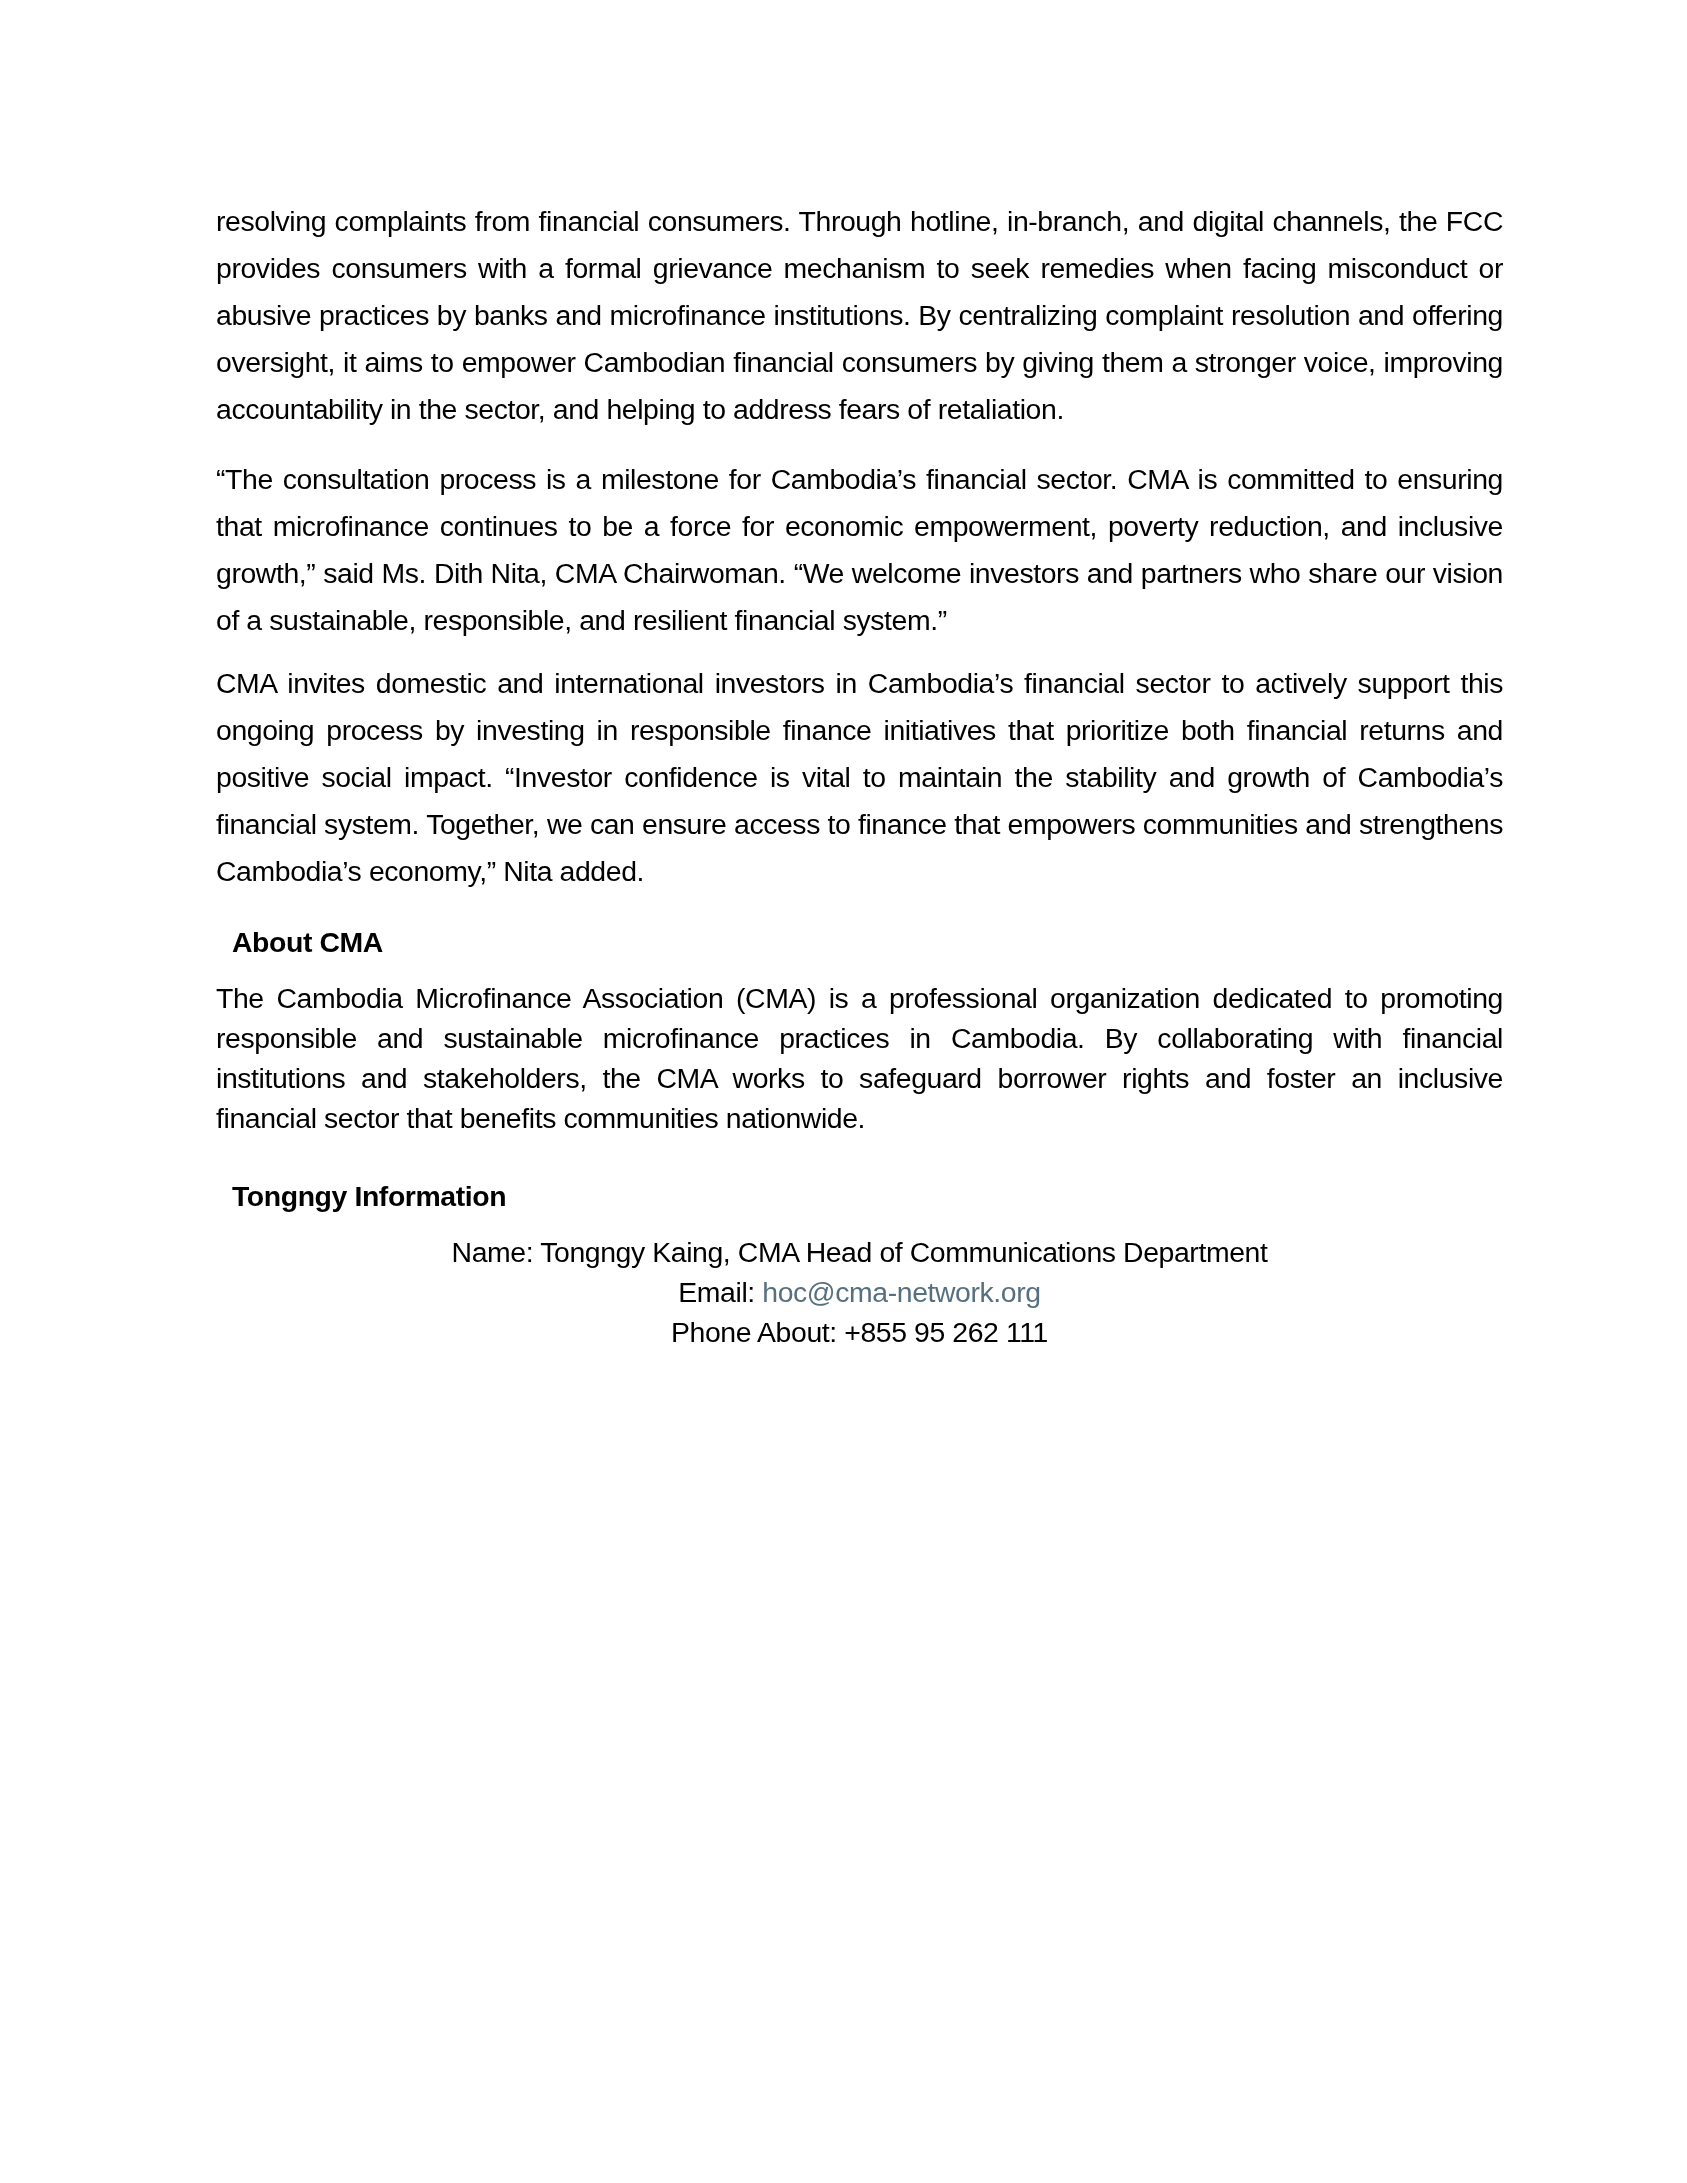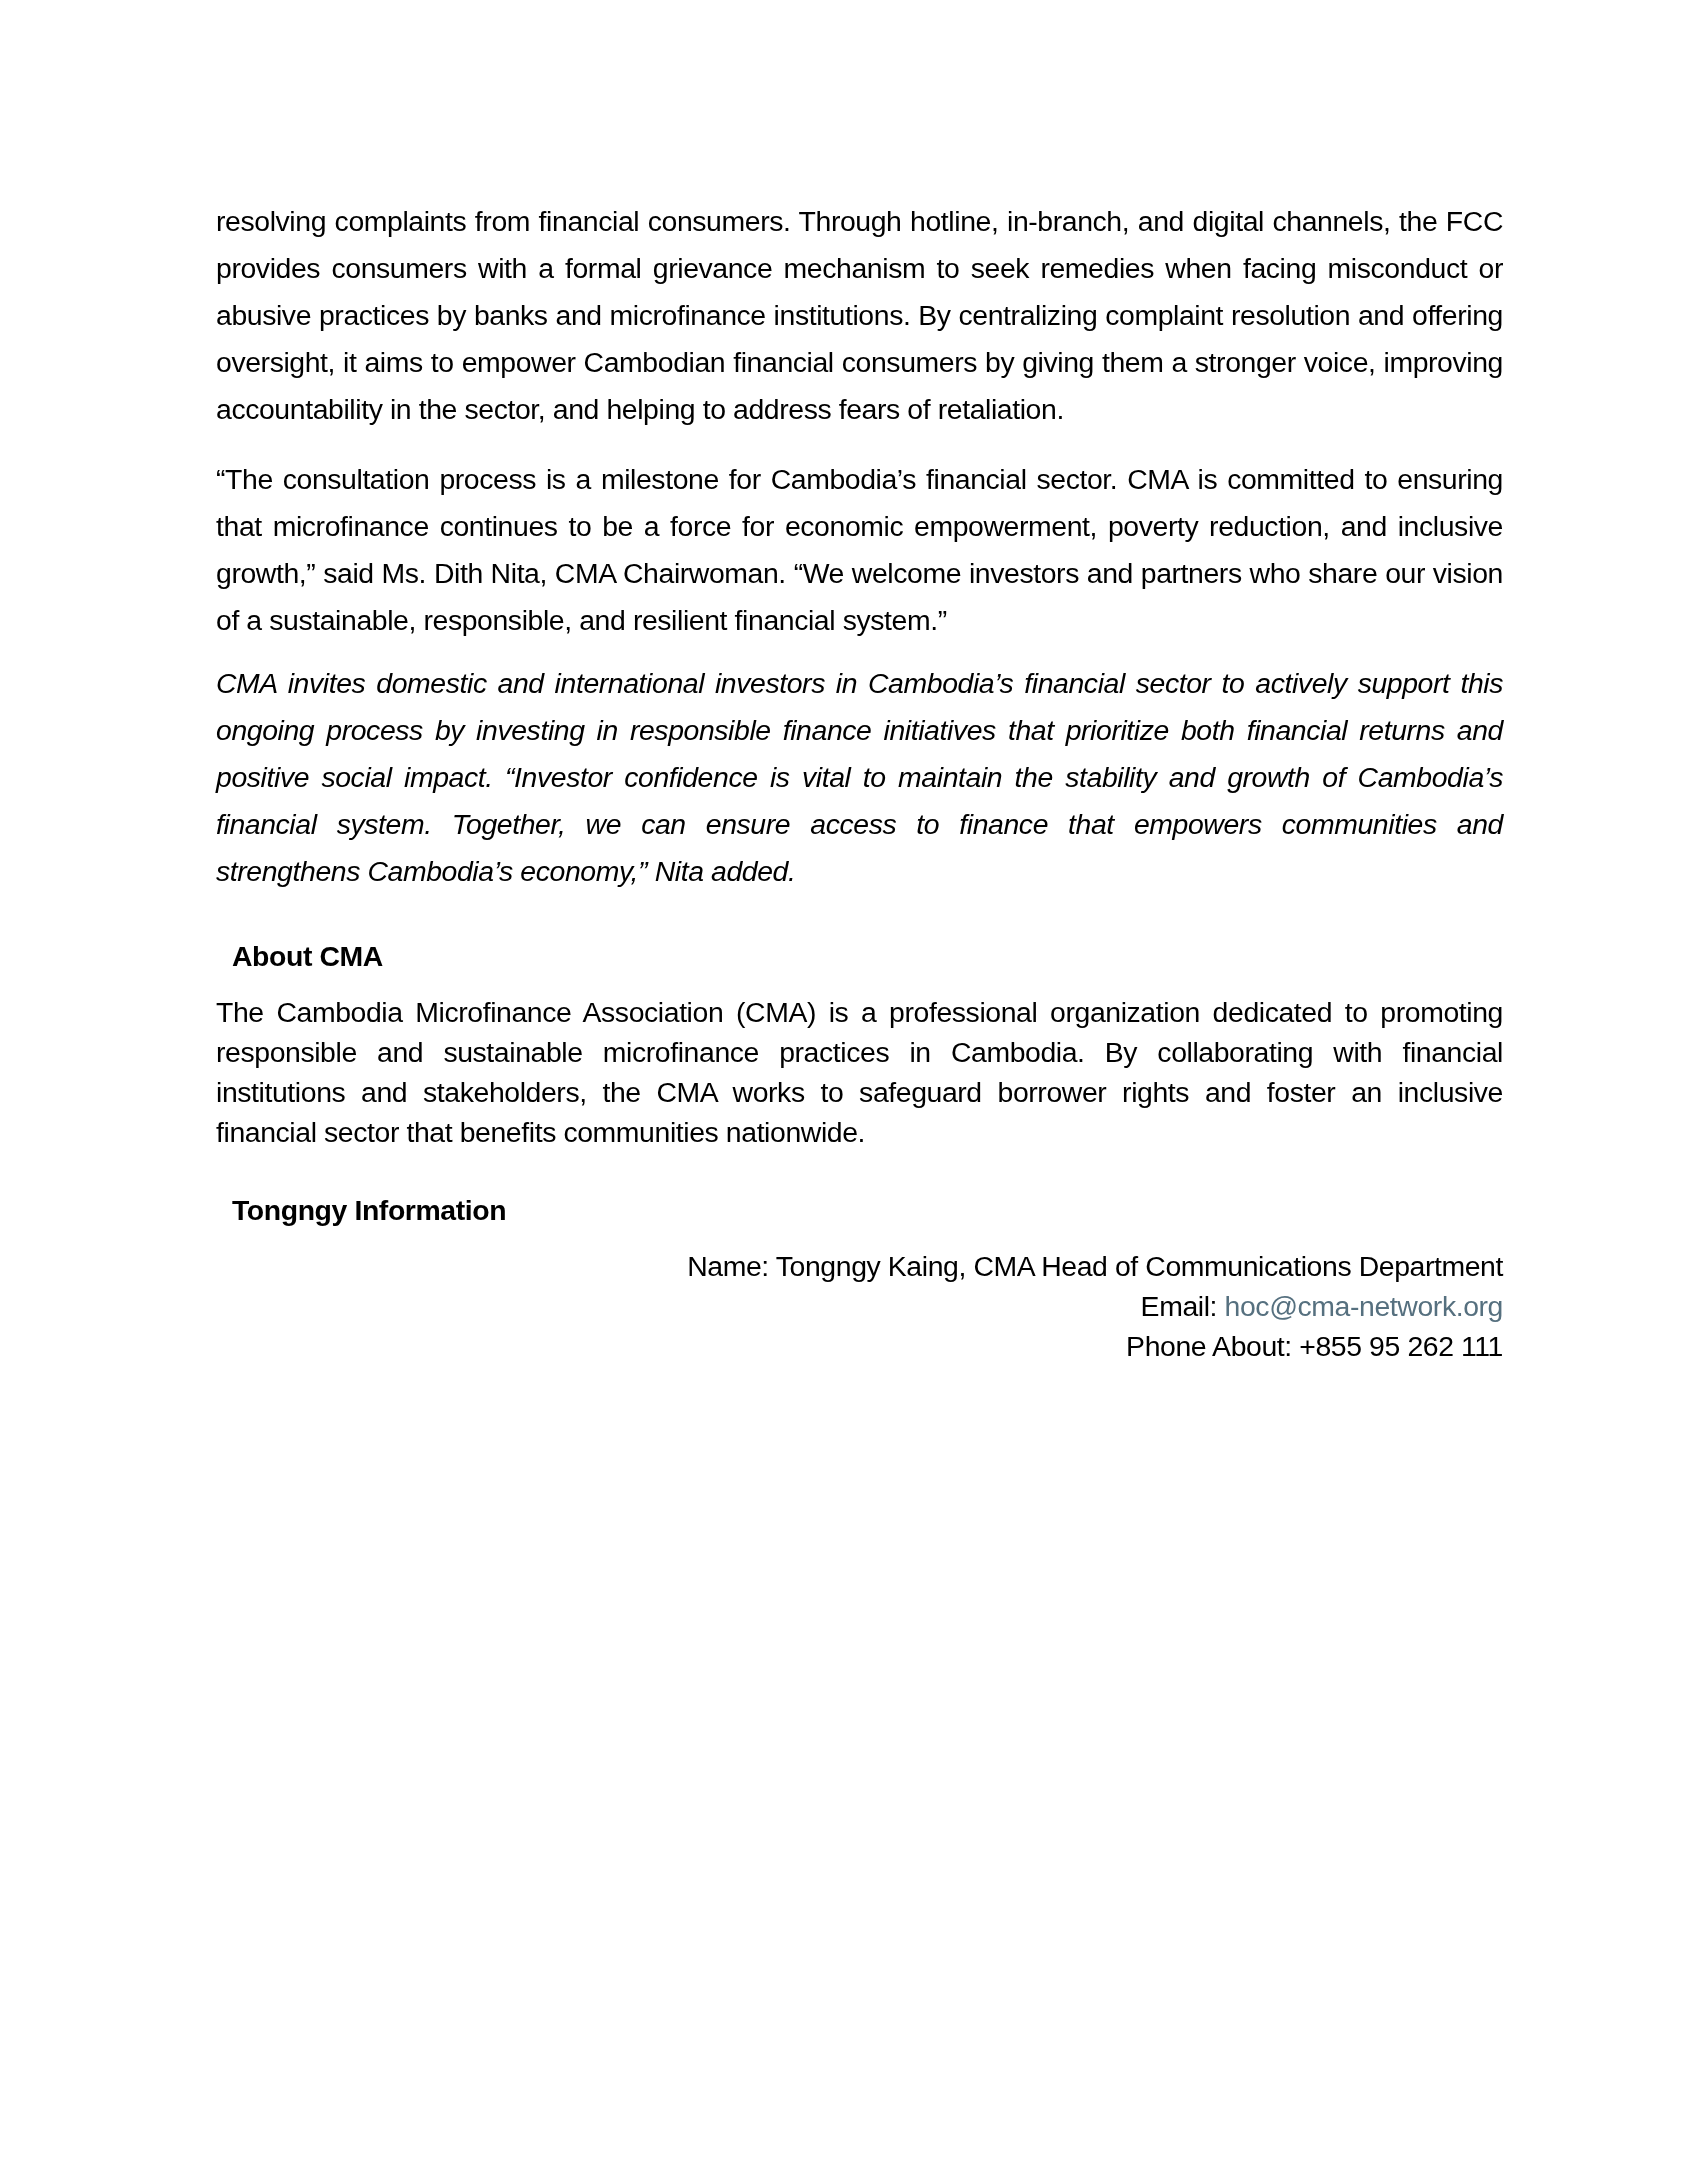--- a/index.html
+++ b/index.html
@@ -6,25 +6,25 @@
   body { width:1687px; height:2183px; position:relative; overflow:hidden; }
   .page {
     position:absolute; left:216px; top:198px; width:1287px;
     font-family: "Liberation Sans", sans-serif;
     font-size:28.4px; color:#000000;
     letter-spacing:-0.4px;
   }
   p { margin:0; text-align:justify; line-height:47px; }
   .p1 { margin-bottom:22.5px; }
   .p2 { margin-bottom:16px; }
-  .p3 { margin-bottom:41px;font-style:italic; }
+  .p3 { margin-bottom:27px; }
   .block p { line-height:40px; }
   .heading { font-weight:bold; line-height:40px; margin:16px; }
   .about { margin-bottom:38px; }
-  .contact-line { line-height:40px; margin:0; text-align:right; }
+  .contact-line { line-height:40px; margin:0; text-align:center; }
   a.link { color:#56707f; text-decoration-color:#56707f; }
 </style>
 </head>
 <body>
 
 <div class="page">
   <p class="p1">resolving complaints from financial consumers. Through hotline, in-branch, and digital channels, the FCC provides consumers with a formal grievance mechanism to seek remedies when facing misconduct or abusive practices by banks and microfinance institutions. By centralizing complaint resolution and offering oversight, it aims to empower Cambodian financial consumers by giving them a stronger voice, improving accountability in the sector, and helping to address fears of retaliation.</p>
   <p class="p2">“The consultation process is a milestone for Cambodia’s financial sector. CMA is committed to ensuring that microfinance continues to be a force for economic empowerment, poverty reduction, and inclusive growth,” said Ms. Dith Nita, CMA Chairwoman. “We welcome investors and partners who share our vision of a sustainable, responsible, and resilient financial system.”</p>
   <p class="p3">CMA invites domestic and international investors in Cambodia’s financial sector to actively support this ongoing process by investing in responsible finance initiatives that prioritize both financial returns and positive social impact. “Investor confidence is vital to maintain the stability and growth of Cambodia’s financial system. Together, we can ensure access to finance that empowers communities and strengthens Cambodia’s economy,” Nita added.</p>
 

